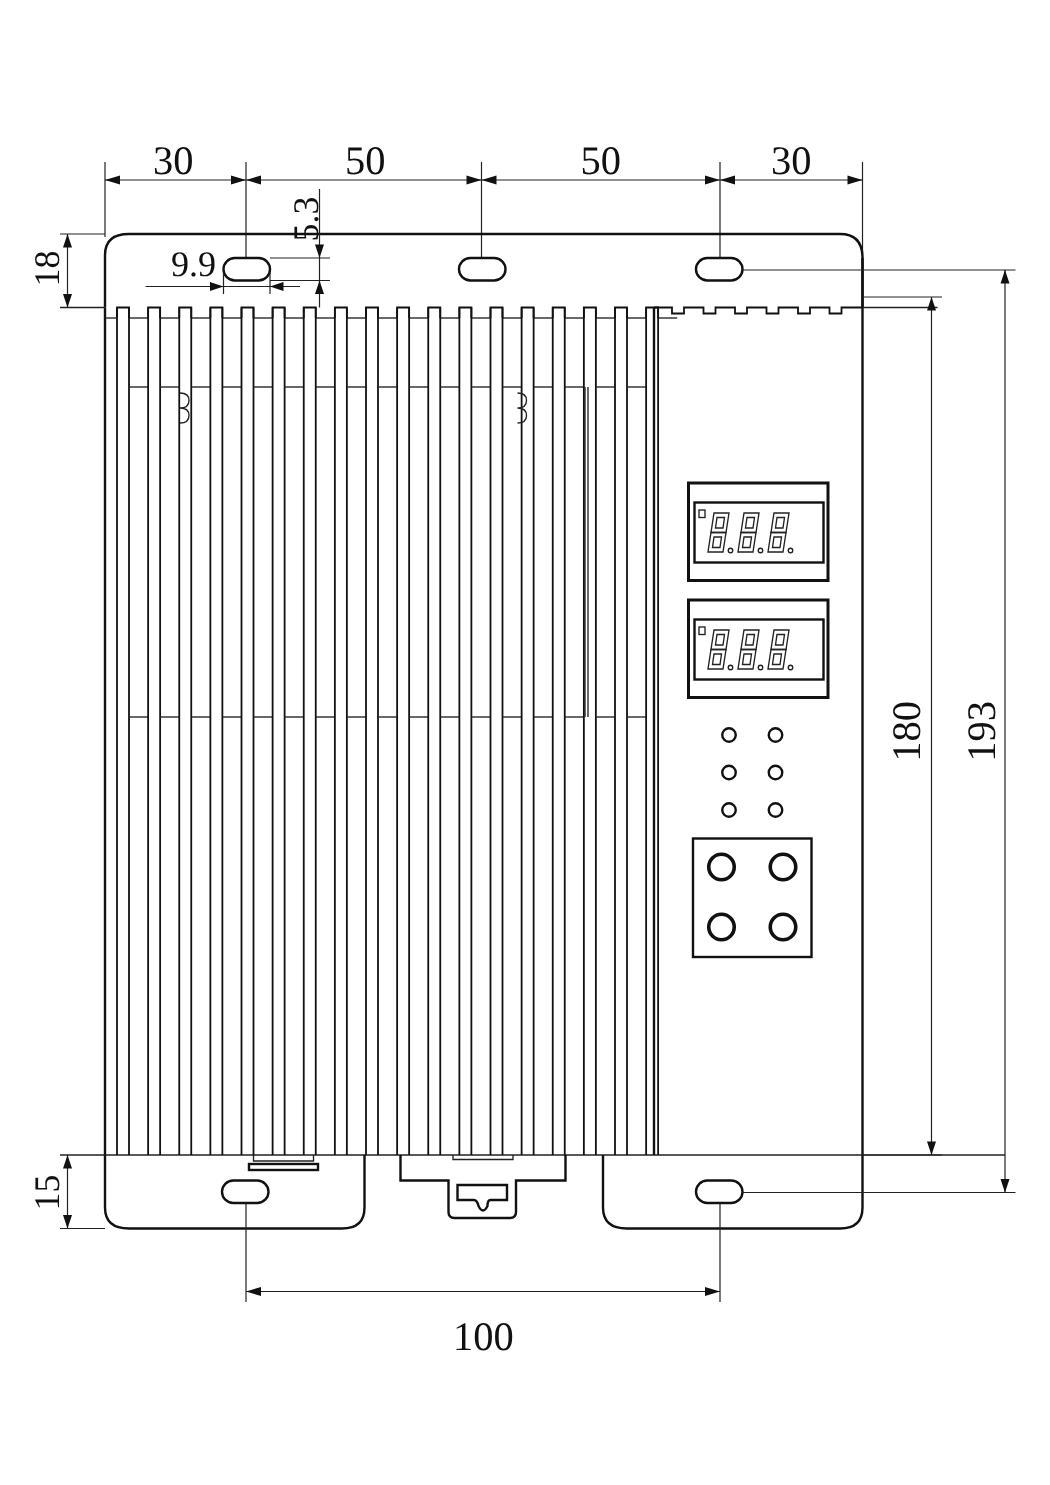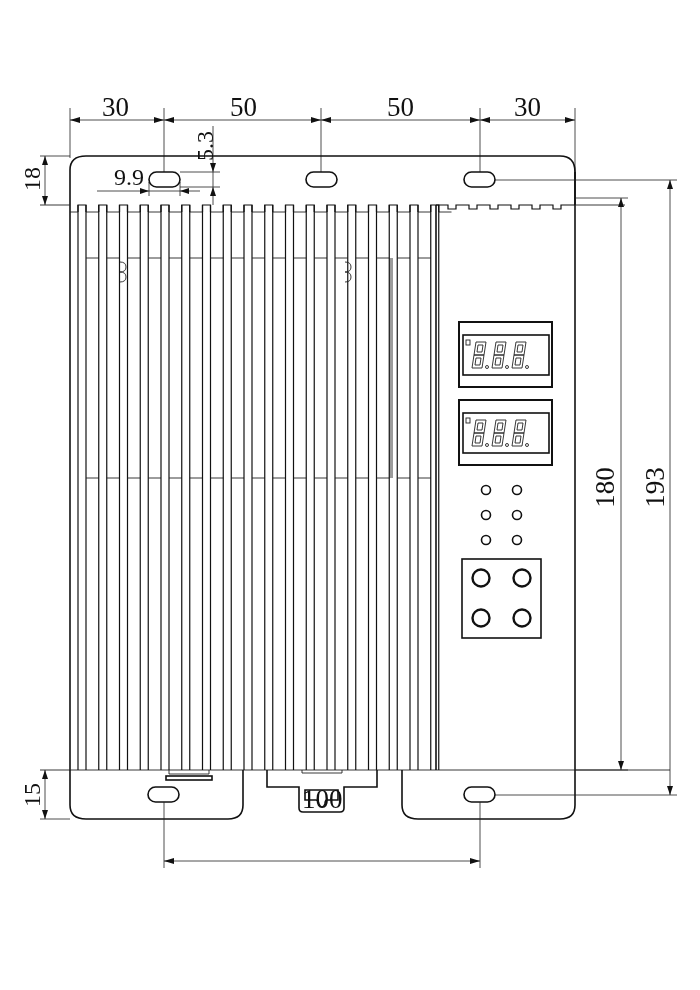--- a/index.html
+++ b/index.html
@@ -302,16 +302,16 @@
 <div class="label" style="left:230px; top:94px; font-size:27px;">50</div>
 <div class="label" style="left:387px; top:94px; font-size:27px;">50</div>
 <div class="label" style="left:514px; top:94px; font-size:27px;">30</div>
 
 <div class="label" style="left:96px; top:165px; font-size:24px;margin-left:18px;">9.9</div>
 <div class="label rot" style="left:180px; top:134px; width:50px; text-align:center; font-size:24px;">5.3</div>
 
 <div class="label rot" style="left:14px; top:167px; width:36px; text-align:center; font-size:24px;">18</div>
 <div class="label rot" style="left:14px; top:783px; width:36px; text-align:center; font-size:24px;">15</div>
 
-<div class="label" style="left:302px; top:786px; font-size:27px;">100</div>
+<div class="label" style="left:302px; top:878px; font-size:27px;">100</div>
 
 <div class="label rot" style="left:580px; top:474px; width:50px; text-align:center; font-size:27px;">180</div>
 <div class="label rot" style="left:630px; top:474px; width:50px; text-align:center; font-size:27px;">193</div>
 
 </body></html>

